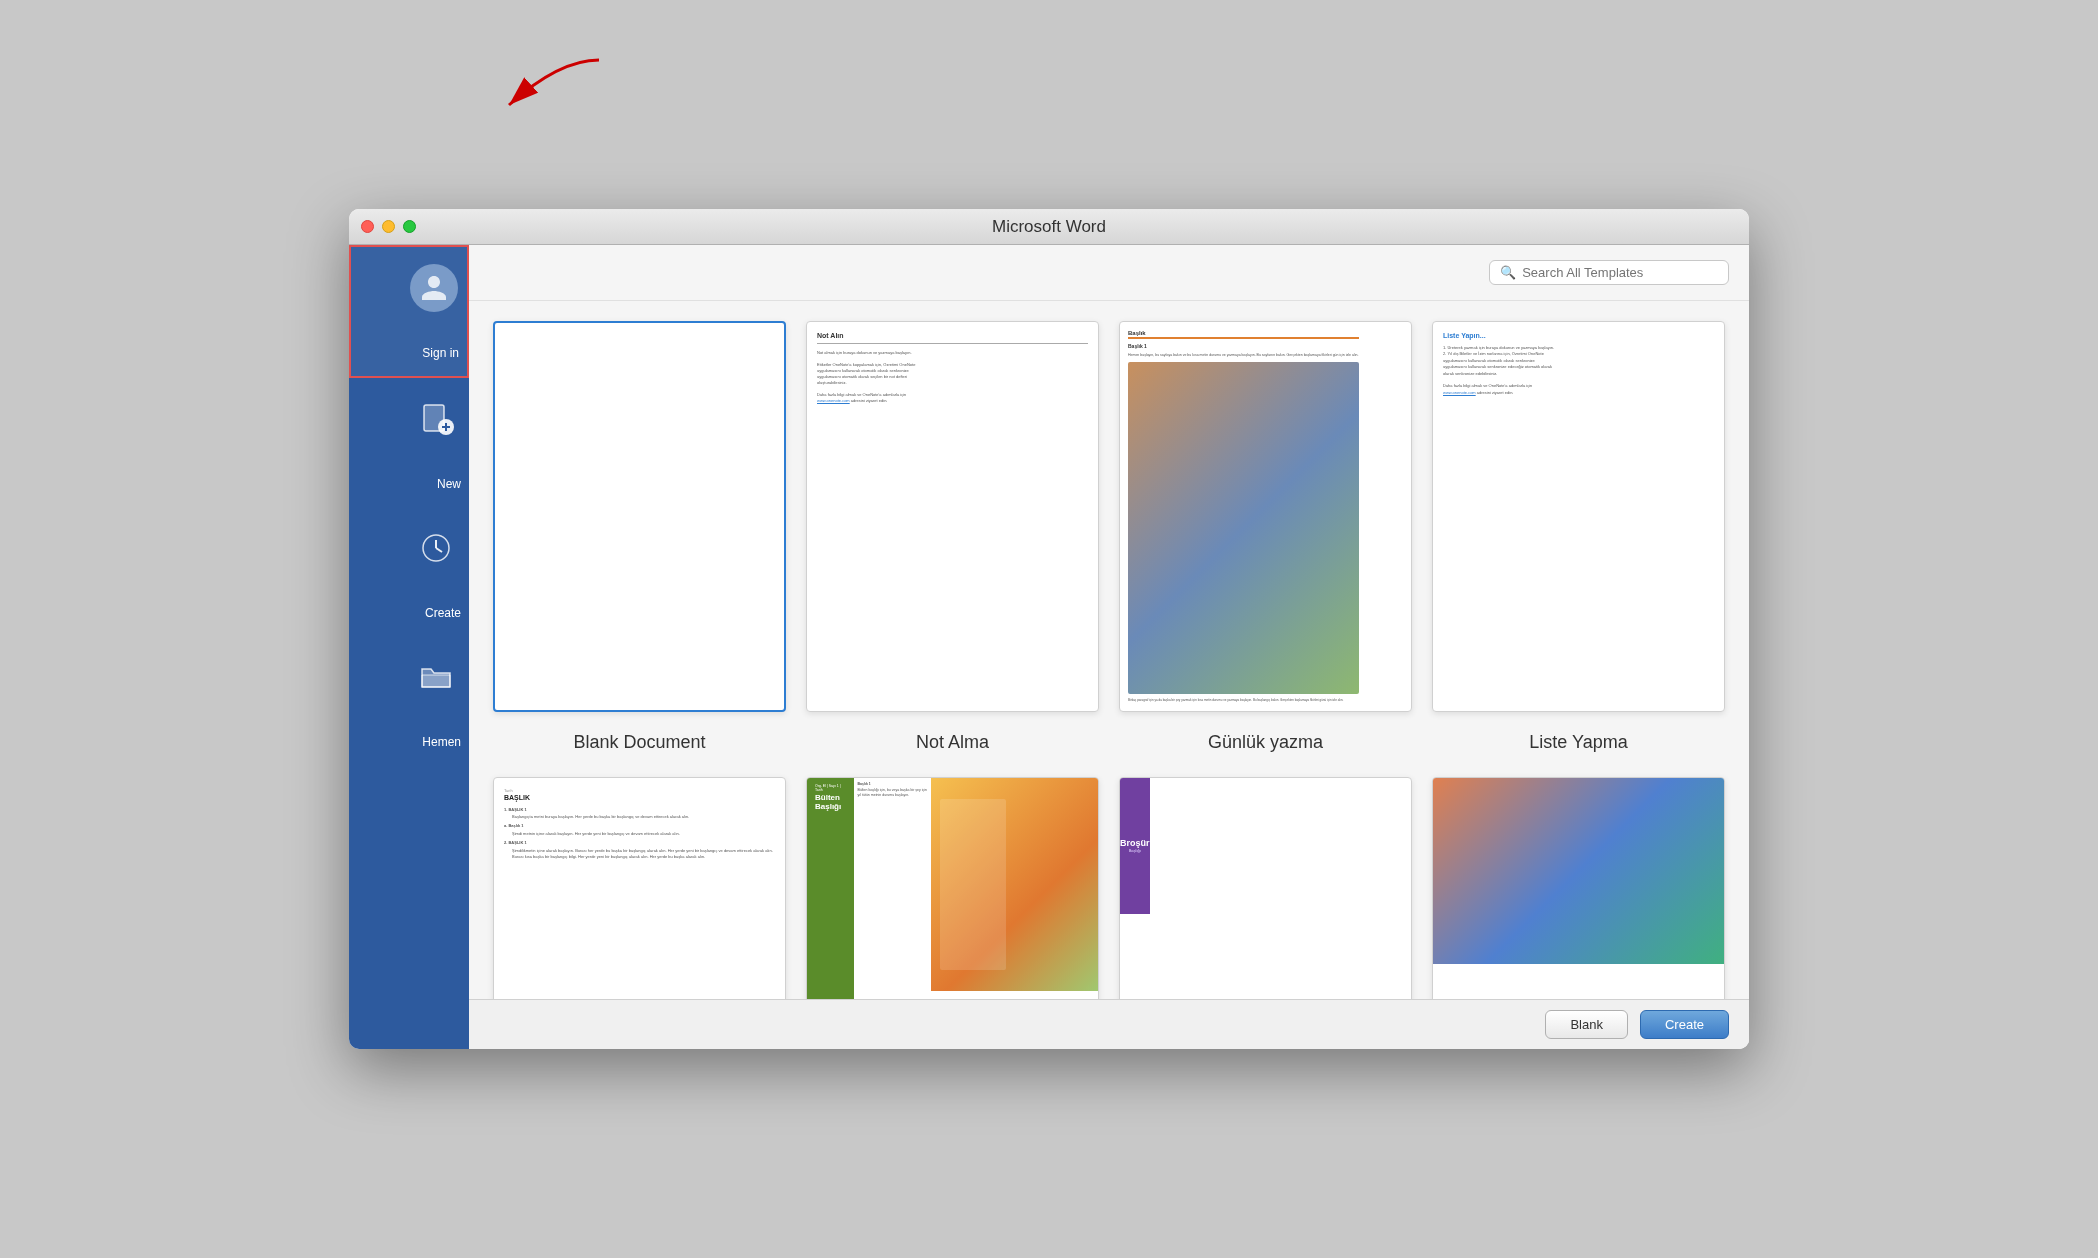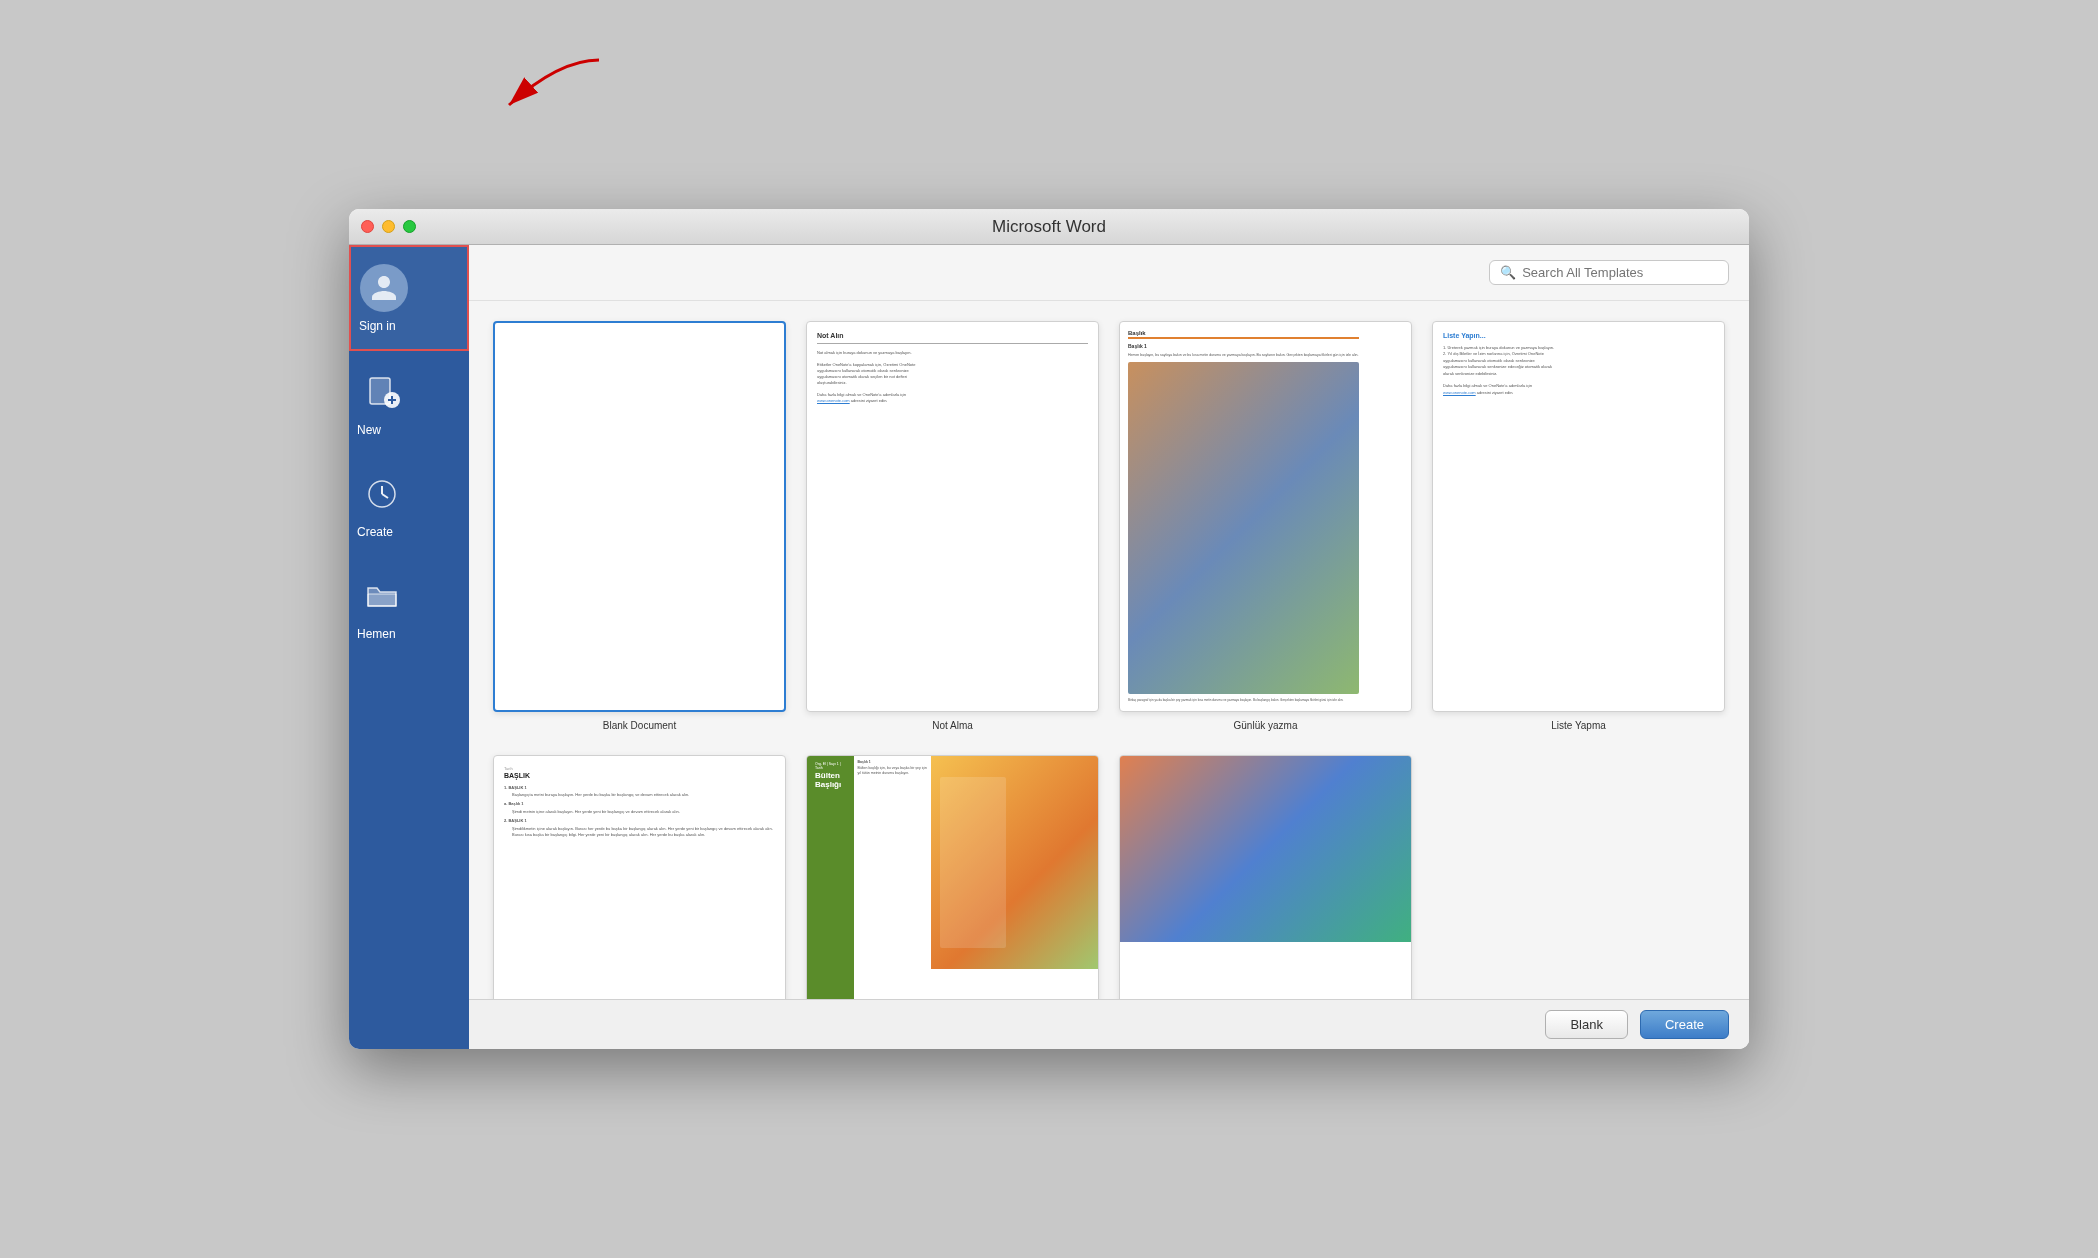--- a/index.html
+++ b/index.html
@@ -63,26 +63,27 @@
       display: flex;
       flex-direction: column;
       align-items: center;
       padding-top: 0;
       flex-shrink: 0;
     }
     .sidebar-item {
       width: 100%;
       display: flex;
       flex-direction: column;
-      align-items: flex-start;
+      align-items: flex-end;
       justify-content: center;
       padding: 16px 8px;
       cursor: pointer;
       color: #fff;
       text-decoration: none;
+      gap: 27px;
     }
     .sidebar-item.signin {
       border: 2px solid #e05050;
       background: rgba(255,255,255,0.05);
     }
     .sidebar-item-icon {
       width: 50px;
       height: 50px;
       display: flex;
       align-items: center;
@@ -170,22 +171,22 @@
       overflow: hidden;
       display: flex;
       flex-direction: row;
       position: relative;
       box-shadow: 0 2px 6px rgba(0,0,0,0.1);
     }
     .template-thumb.selected {
       border: 2px solid #2d7dd2;
     }
     .template-name {
-      margin-top: 8px;
-      font-size: 10px;
+      margin-top: 20px;
+      font-size: 18px;
       color: #333;
       text-align: right;
     }
     
     .blank-thumb { background: #fff; }
     
     .not-alma-thumb {
       padding: 8px;
       font-size: 5px;
       color: #333;
@@ -386,20 +387,36 @@
                 </div>
               </div>
               <div style="width:100%; height:55%; background:linear-gradient(135deg, #f5c050 0%, #e07830 60%, #a0c870 100%); position:relative; overflow:hidden;">
                 <div style="position:absolute; top:10%; left:5%; width:40%; height:80%; background:rgba(255,255,255,0.15); border-radius:2px;"></div>
               </div>
 
             </div>
 
           </div>
 
+          <div class="template-item">
+            <div class="template-thumb" style="padding:0; overflow:hidden;">
+              <div style="background:#7040a0; height:35%; display:flex; flex-direction:column; align-items:center; justify-content:center;">
+                <div style="font-size:9px; color:#fff; font-weight:bold;">Broşür</div>
+                <div style="font-size:4px; color:#e0d0ff;">Başlığı</div>
+              </div>
+              <div style="display:flex; height:27%;">
+                <div style="flex:1; background:linear-gradient(135deg, #d0d0d0, #a0a0a8);"></div>
+                <div style="flex:1; background:linear-gradient(135deg, #b0b8b0, #888);">
+                  <div style="width:100%; height:100%; background:linear-gradient(160deg, #c8c0c8, #909098);"></div>
+                </div>
+              </div>
+
+            </div>
+
+          </div>
 
           <div class="template-item">
             <div class="template-thumb" style="padding:0; overflow:hidden;">
               <div style="width:100%; height:48%; background:linear-gradient(135deg, #e08050 0%, #5080d0 50%, #40b080 100%);"></div>
             </div>
 
           </div>
 
         </div>
       </div>

